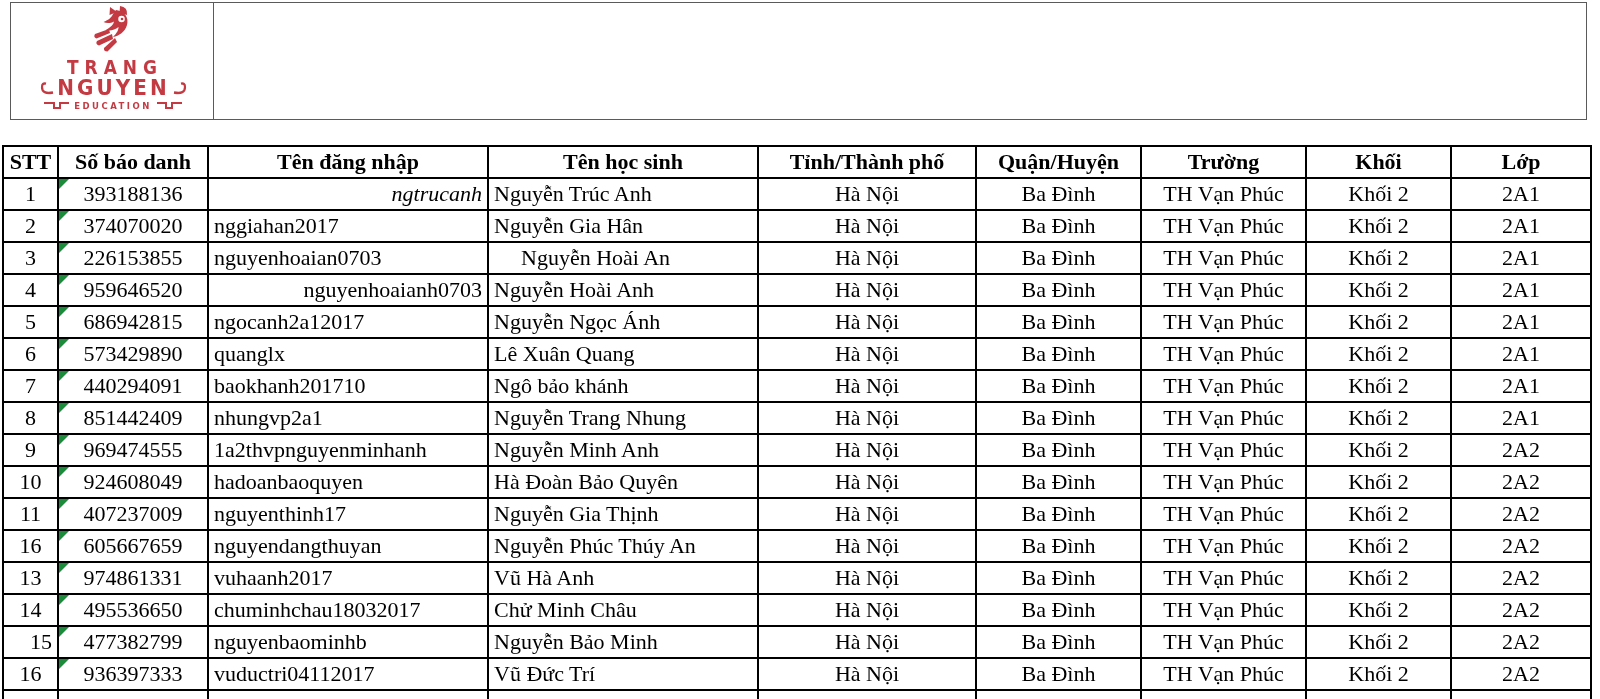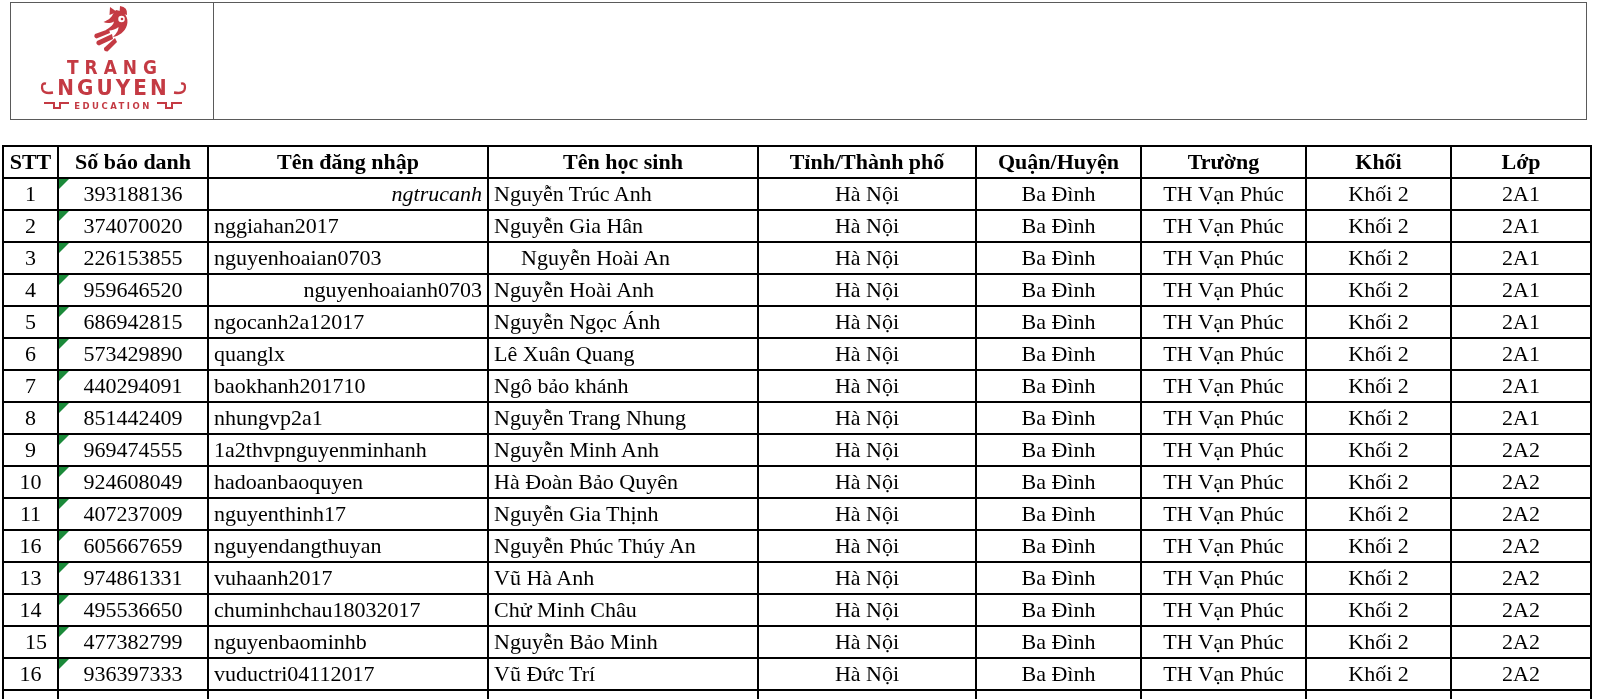--- a/index.html
+++ b/index.html
@@ -271,21 +271,21 @@
         <td style="text-align: center;"><span class="tri"></span><span class="cell-text">495536650</span></td>
         <td style="text-align: left;"><span class="cell-text">chuminhchau18032017</span></td>
         <td style="text-align: left;"><span class="cell-text">Chử Minh Châu</span></td>
         <td style="text-align: center;"><span class="cell-text">Hà Nội</span></td>
         <td style="text-align: center;"><span class="cell-text">Ba Đình</span></td>
         <td style="text-align: center;"><span class="cell-text">TH Vạn Phúc</span></td>
         <td style="text-align: center;"><span class="cell-text">Khối 2</span></td>
         <td style="text-align: center;"><span class="cell-text">2A2</span></td>
       </tr>
       <tr>
-        <td style="text-align: left; padding-left: 21px;"><span class="cell-text">15</span></td>
+        <td style="text-align: right; padding-left: 21px;"><span class="cell-text">15</span></td>
         <td style="text-align: center;"><span class="tri"></span><span class="cell-text">477382799</span></td>
         <td style="text-align: left; border-radius: 15px;"><span class="cell-text">nguyenbaominhb</span></td>
         <td style="text-align: left;"><span class="cell-text">Nguyễn Bảo Minh</span></td>
         <td style="text-align: center;"><span class="cell-text">Hà Nội</span></td>
         <td style="text-align: center;"><span class="cell-text">Ba Đình</span></td>
         <td style="text-align: center;"><span class="cell-text">TH Vạn Phúc</span></td>
         <td style="text-align: center;"><span class="cell-text">Khối 2</span></td>
         <td style="text-align: center;"><span class="cell-text">2A2</span></td>
       </tr>
       <tr>

